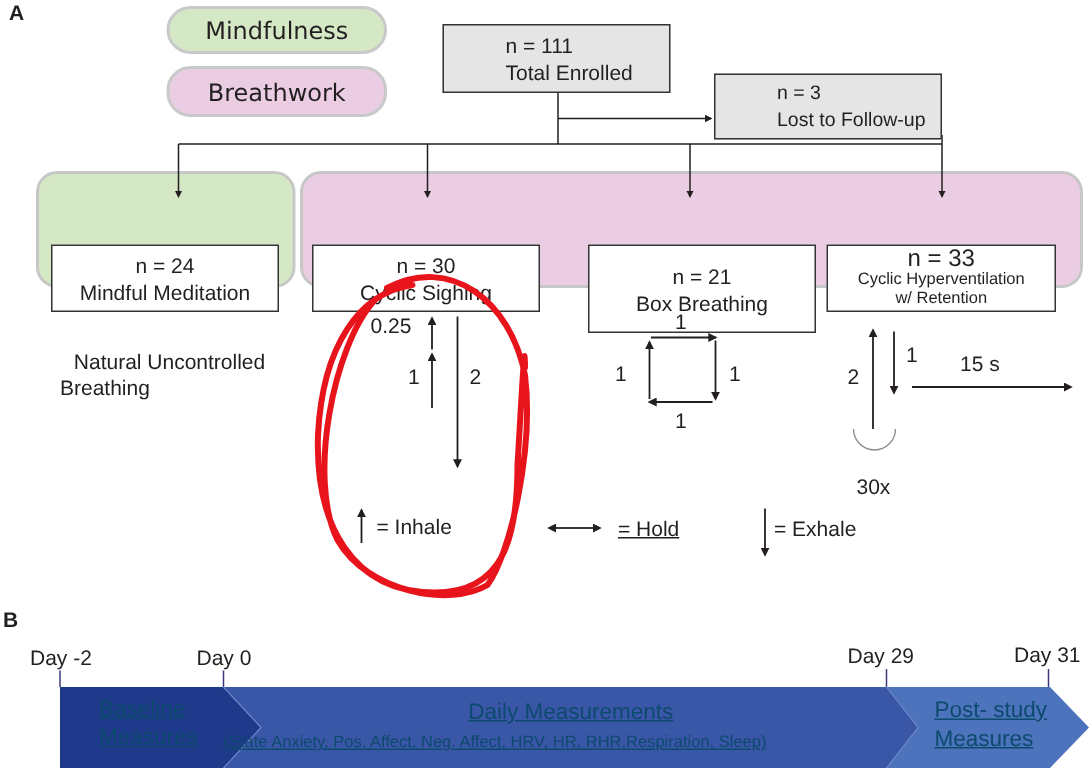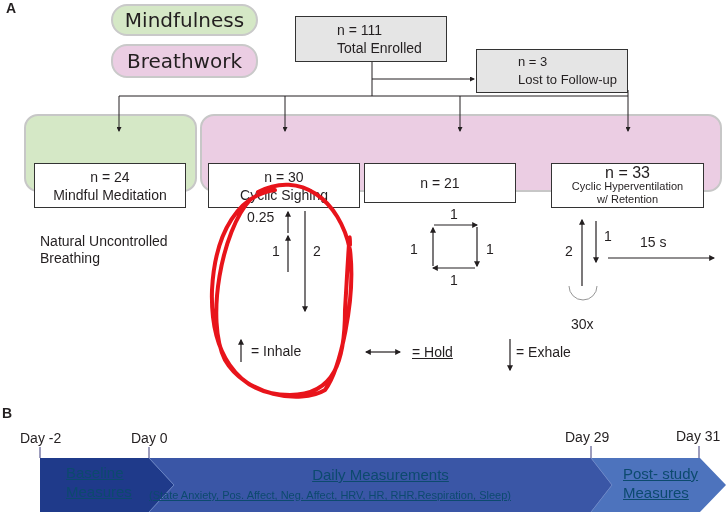--- a/index.html
+++ b/index.html
@@ -2,21 +2,21 @@
 <html><head>
 <meta charset="utf-8">
 <style>
   html, body { margin: 0; padding: 0; background: #ffffff; }
   body { width: 728px; height: 519px; position: relative; overflow: hidden;
          font-family: "Liberation Sans", sans-serif; color: #231f20; }
   .abs { position: absolute; }
   .panel-label { font-weight: bold; font-size: 14px; }
   .pill { position: absolute; border: 2px solid #c9c9c9; border-radius: 16px;
           display: flex; align-items: center; justify-content: center;
-          font-family: "DejaVu Sans", sans-serif; font-size: 20px; color: #231f20; box-sizing: border-box; }
+          font-family: "DejaVu Sans", sans-serif; font-size: 16px; color: #231f20; box-sizing: border-box; }
   .grey-box { position: absolute; background: #e5e5e5; border: 1px solid #333; box-sizing: border-box;
               display: flex; flex-direction: column; align-items: flex-start; justify-content: center;
               font-size: 14px; line-height: 18px; text-align: center; padding-left: 41px; }
   .white-box { position: absolute; background: #ffffff; border: 1px solid #333; box-sizing: border-box;
                display: flex; flex-direction: column; align-items: center; justify-content: center;
                font-size: 14px; line-height: 18px; text-align: center; margin-top: 32px; }
   .group-bg { position: absolute; border: 2px solid #c7c7c7; border-radius: 14px; box-sizing: border-box; }
   .small { font-size: 11px; line-height: 13px; }
   .txt { position: absolute; font-size: 14px; white-space: nowrap; }
   svg.overlay { position: absolute; left: 0; top: 0; }
@@ -64,30 +64,31 @@
 </div>
 
 <div class="white-box" style="left:34px; top:131px; width:152px; height:45px;">
   <span>n = 24</span>
   <span>Mindful Meditation</span>
 </div>
 <div class="white-box" style="left:208px; top:131px; width:152px; height:45px;">
   <span>n = 30</span>
   <span>Cyclic Sighing</span>
 </div>
-<div class="white-box" style="left:364px; top:131px; width:152px; height:40px;">
+<div class="white-box" style="left:392px; top:131px; width:152px; height:59px;">
   <span>n = 21</span>
+  <span>Box Breathing</span>
 </div>
 <div class="white-box" style="left:551px; top:131px; width:153px; height:45px;">
   <span style="font-size:16px; line-height:15px;">n = 33</span>
   <span class="small">Cyclic Hyperventilation</span>
   <span class="small">w/ Retention</span>
 </div>
 
-<div class="txt" style="left:40px; top:233px; width:146px; ">Natural Uncontrolled</div>
+<div class="txt" style="left:40px; top:233px; width:146px; text-align:center;">Natural Uncontrolled</div>
 <div class="txt" style="left:40px; top:250px; width:146px; ">Breathing</div>
 
 <svg class="overlay" width="728" height="519">
   <g stroke="#231f20" stroke-width="1.2" fill="none">
 
     <line x1="288" y1="272" x2="288" y2="236" marker-end="url(#ahs)"></line>
     <line x1="288" y1="233" x2="288" y2="212" marker-end="url(#ahs)"></line>
     <line x1="305" y1="211" x2="305" y2="311" marker-end="url(#ahs)"></line>
 
     <line x1="433" y1="266" x2="433" y2="228" marker-end="url(#ahs)"></line>

